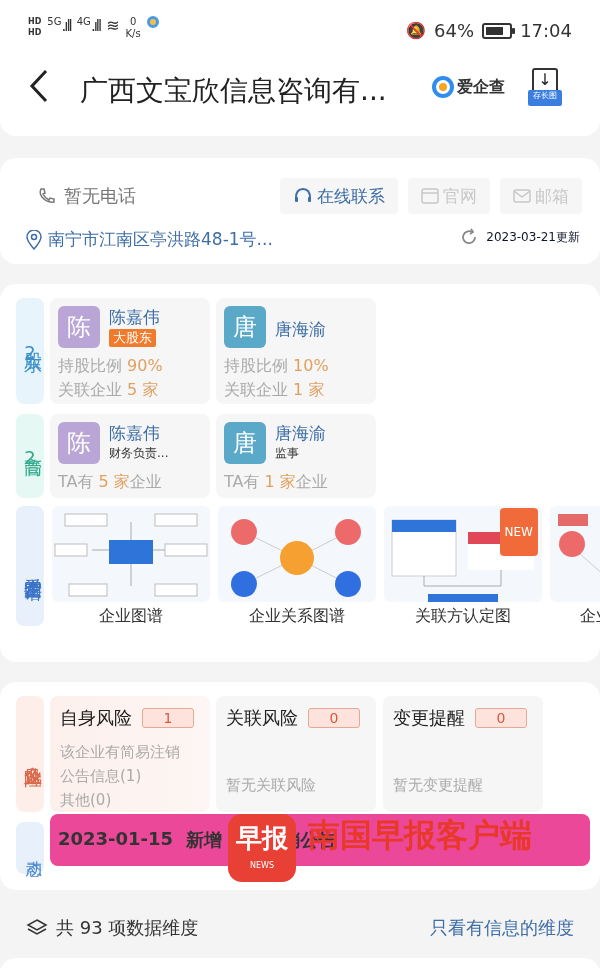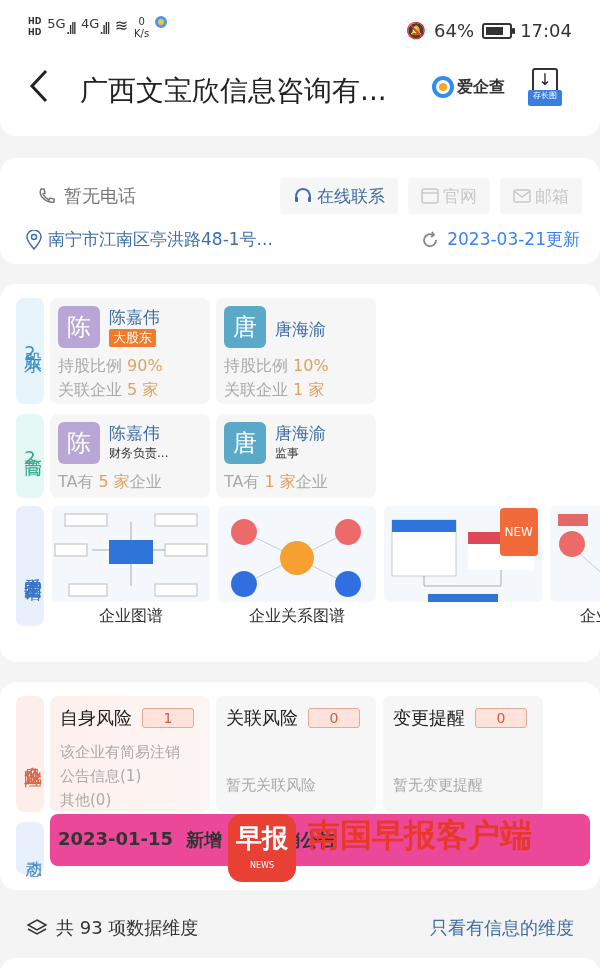--- a/index.html
+++ b/index.html
@@ -1,21 +1,21 @@
 <!DOCTYPE html>
 <html><head>
 <meta charset="utf-8">
 <style>
   * { box-sizing: border-box; margin: 0; padding: 0; }
   html, body { width: 600px; height: 968px; overflow: hidden; background: #f4f4f4; font-family: "DejaVu Sans", "Liberation Sans", sans-serif; color: #222; }
   .status-bar { position: absolute; top: 0; left: 0; width: 600px; height: 60px; background: #fff; }
   .sb-left { position: absolute; left: 28px; top: 16px; display: flex; align-items: flex-start; gap: 6px; font-size: 10px; color: #333; }
   .hd-stack { display: flex; flex-direction: column; font-size: 8px; line-height: 11px; font-weight: bold; }
   .sig { font-size: 15px; letter-spacing: -2px; }
-  .sig sup { font-size: 13px; letter-spacing: 0; }
+  .sig sup { font-size: 10px; letter-spacing: 0; }
   .kbs { font-size: 10px; text-align: center; line-height: 12px; }
   .app-dot { width: 12px; height: 12px; border-radius: 50%; border: 3px solid #4a9be0; background: #f5c04a; }
   .sb-right { position: absolute; right: 28px; top: 20px; display: flex; align-items: center; gap: 8px; font-size: 18px; color: #333; }
   .battery { width: 30px; height: 16px; border: 2px solid #333; border-radius: 3px; position: relative; }
   .battery::before { content: ""; position: absolute; left: 2px; top: 2px; width: 17px; height: 8px; background: #333; }
   .battery::after { content: ""; position: absolute; right: -5px; top: 3px; width: 3px; height: 6px; background: #333; border-radius: 1px; }
   .bell { font-size: 16px; }
 
   .nav { position: absolute; top: 60px; left: 0; width: 600px; height: 62px; background: #fff; }
   .back { position: absolute; left: 28px; top: 8px; font-size: 38px; color: #222; line-height: 40px; cursor: pointer; }
@@ -29,21 +29,21 @@
 
   .card { position: absolute; left: 0; width: 600px; background: #fff; border-radius: 16px; }
   .card-top { top: 108px; height: 28px; border-radius: 0 0 16px 16px; }
   .card-contact { top: 158px; height: 106px; }
   .c-phone { position: absolute; left: 38px; top: 26px; font-size: 18px; color: #777; display: flex; gap: 8px; align-items: center; }
   .c-btn { position: absolute; top: 20px; height: 36px; background: #f6f6f6; border-radius: 4px; font-size: 17px; display: flex; align-items: center; justify-content: center; gap: 4px; cursor: pointer; }
   .c-online { left: 280px; width: 118px; color: #3e6ea6; text-align: right; }
   .c-web { left: 408px; width: 82px; color: #c8c8c8; }
   .c-mail { left: 500px; width: 82px; color: #c8c8c8; }
   .c-addr { position: absolute; left: 26px; top: 70px; font-size: 17px; color: #3e6ea6; display: flex; gap: 6px; align-items: center; }
-  .c-upd { position: absolute; right: 20px; top: 70px; font-size: 17px; color: #3b82f6; display: flex; gap: 8px; align-items: center; }
+  .c-upd { position: absolute; right: 20px; top: 70px; font-size: 12px; color: #0f172a; display: flex; gap: 8px; align-items: center; }
 
   .card-main { top: 284px; height: 378px; }
   .side-label { position: absolute; left: 16px; width: 28px; border-radius: 8px; font-size: 18px; text-align: center; display: flex; flex-direction: column; justify-content: center; line-height: 22px; }
   .sl-holder { top: 14px; height: 106px; background: #e8f4fc; color: #3a8fc8; }
   .sl-mgr { top: 130px; height: 84px; background: #e6f8f4; color: #2eab8c; }
   .sl-graph { top: 222px; height: 120px; background: #e8f0fb; color: #3a73c8; }
   .p-card { position: absolute; width: 160px; background: #f6f6f6; border-radius: 8px; cursor: pointer; }
   .avatar { position: absolute; left: 8px; top: 8px; width: 42px; height: 42px; border-radius: 6px; color: #fff; font-size: 24px; text-align: center; line-height: 42px; }
   .av-chen { background: #b9a5d6; }
   .av-tang { background: #5aa9c9; }
@@ -260,20 +260,21 @@
         <rect x="8" y="14" width="64" height="12" fill="#2f74d8"></rect>
         <rect x="84" y="26" width="66" height="38" fill="#fff"></rect>
         <rect x="84" y="26" width="66" height="12" fill="#e04858"></rect>
         <line x1="40" y1="70" x2="40" y2="80" stroke="#aaa"></line>
         <line x1="117" y1="64" x2="117" y2="80" stroke="#aaa"></line>
         <line x1="40" y1="80" x2="117" y2="80" stroke="#aaa"></line>
         <rect x="44" y="88" width="70" height="8" fill="#2f74d8"></rect>
       </svg>
       <span class="new-tag">NEW</span>
     </div>
+    <div class="g-lbl">关联方认定图</div>
   </div>
 
   <div class="graph-item" style="left:550px;">
     <div class="g-img">
       <svg width="158" height="96" viewBox="0 0 158 96">
         <rect x="8" y="8" width="30" height="12" fill="#e46a6a"></rect>
         <circle cx="22" cy="38" r="13" fill="#ec6a6a"></circle>
         <line x1="30" y1="48" x2="55" y2="70" stroke="#ccc"></line>
       </svg>
     </div>

